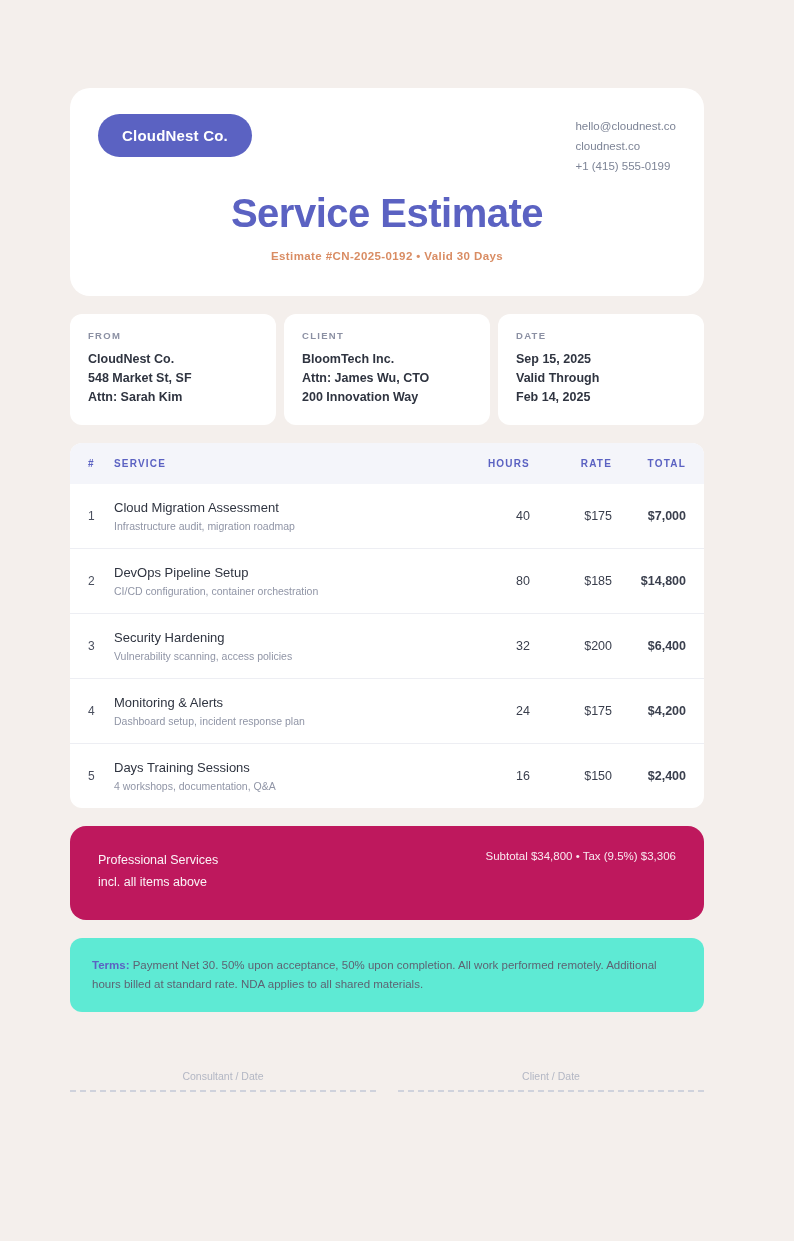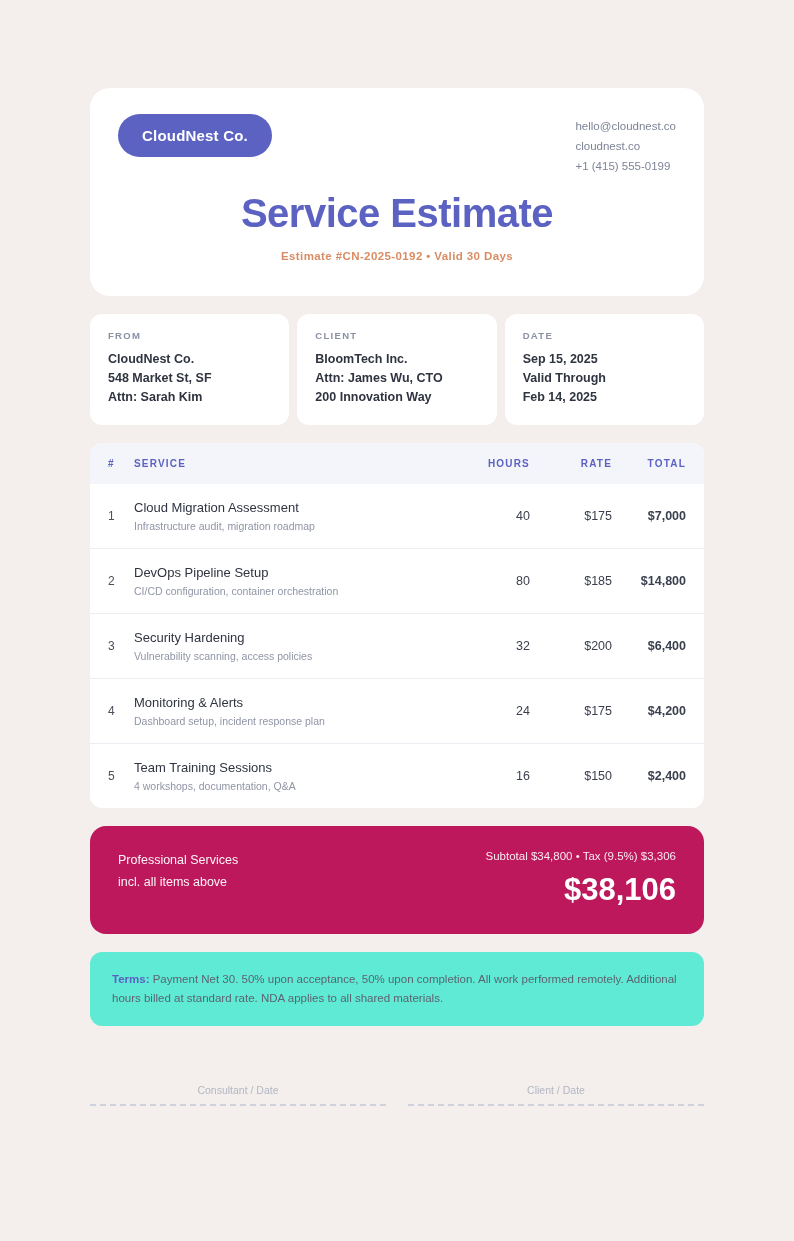--- a/index.html
+++ b/index.html
@@ -6,21 +6,21 @@
   body {
     width: 794px;
     height: 1241px;
     background: #f4efec;
     font-family: "Liberation Sans", sans-serif;
     color: #2f3440;
     position: relative;
   }
   .page {
     width: 794px;
-    padding: 88px 90px 0 90px;
+    padding: 88px 90px 0 70px;
   }
 
   
   .header-card {
     background: #ffffff;
     border-radius: 20px;
     padding: 26px 28px 34px 28px;
     position: relative;
   }
   .logo-badge {
@@ -243,39 +243,38 @@
             <div class="svc-name">Monitoring &amp; Alerts</div>
             <div class="svc-desc">Dashboard setup, incident response plan</div>
           </td>
           <td class="r">24</td>
           <td class="r">$175</td>
           <td class="r total">$4,200</td>
         </tr>
         <tr>
           <td class="num">5</td>
           <td class="svc">
-            <div class="svc-name">Team Training Sessions</div>
+            <div class="svc-name">Days Training Sessions</div>
             <div class="svc-desc">4 workshops, documentation, Q&amp;A</div>
           </td>
           <td class="r">16</td>
           <td class="r">$150</td>
           <td class="r total">$2,400</td>
         </tr>
       </tbody>
     </table>
   </div>
 
   <div class="summary">
     <div class="summary-left">
       <div>Professional Services</div>
       <div>incl. all items above</div>
     </div>
     <div class="summary-right">
       <div class="summary-meta">Subtotal $34,800 • Tax (9.5%) $3,306</div>
-      <div class="summary-grand">$38,106</div>
     </div>
   </div>
 
   <div class="terms">
     <b>Terms:</b><span> Payment Net 30. 50% upon acceptance, 50% upon completion. All work performed remotely. Additional hours billed at standard rate. NDA applies to all shared materials.</span>
   </div>
 
   <div class="sign-row">
     <div class="sign-col">
       <div class="sign-label">Consultant / Date</div>

